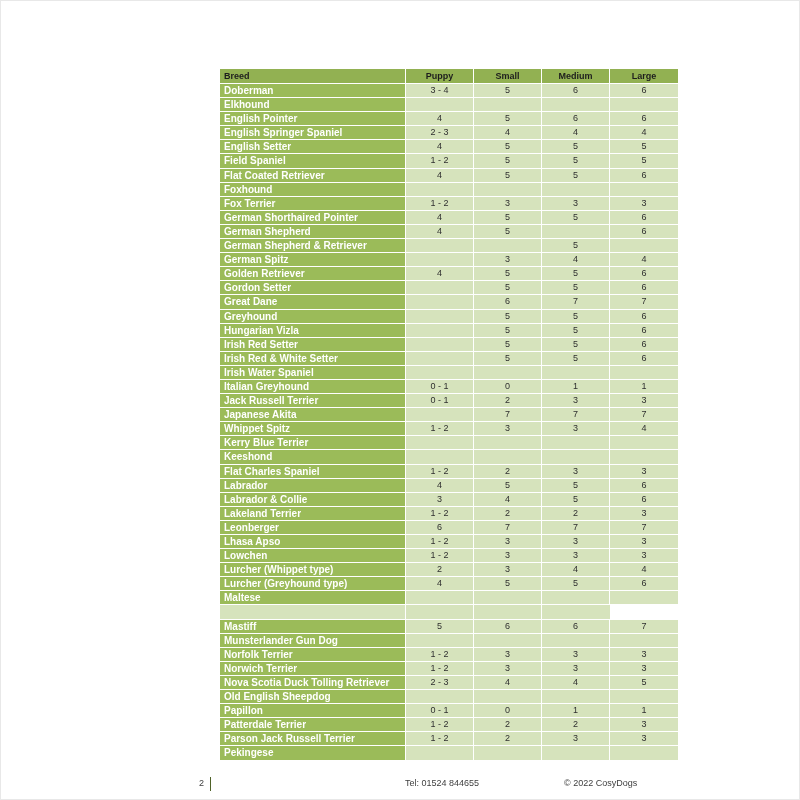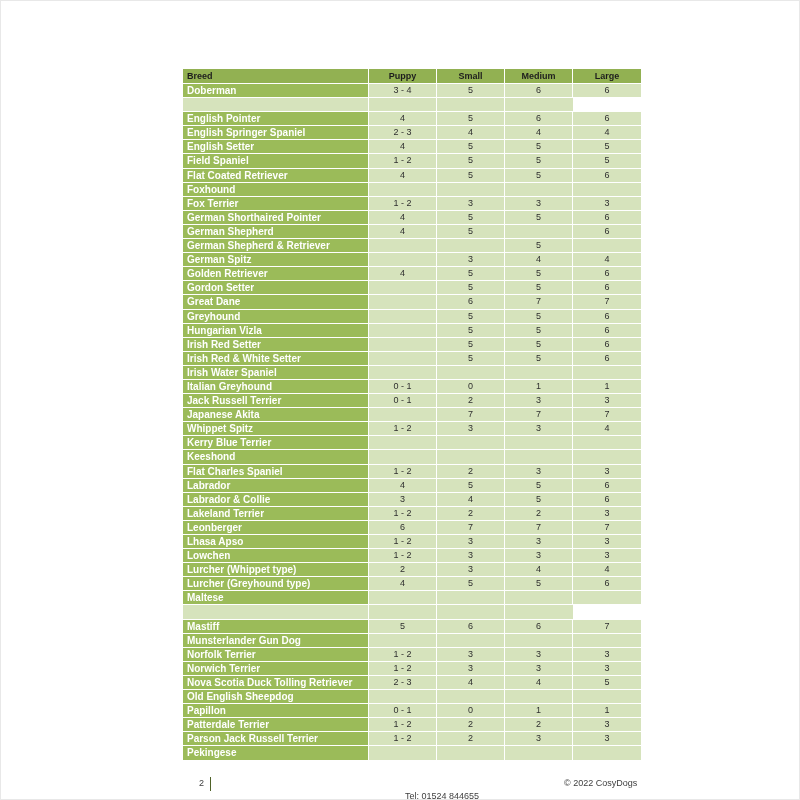--- a/index.html
+++ b/index.html
@@ -20,20 +20,21 @@
     position: absolute;
     left: 183px;
     top: 69px;
     width: 458px;
   }
   .t-row {
     display: grid;
     grid-template-columns: 186px 68px 68px 68px 68px;
     height: 14.1px;
     box-sizing: border-box;
+    margin-left: 37px;
   }
   .t-row.header { height: 15px; }
   .cell {
     box-sizing: border-box;
     border-right: 1px solid #ffffff;
     border-bottom: 1px solid #ffffff;
     overflow: hidden;
     white-space: nowrap;
   }
   .cell:last-child { border-right: none; }
@@ -79,21 +80,21 @@
     position: absolute;
     left: 210px;
     top: 0px;
     width: 1px;
     height: 14px;
     background: #4f6228;
   }
   .footer .tel {
     position: absolute;
     left: 405px;
-    top: 14px;
+    top: 1px;
   }
   .footer .copyright {
     position: absolute;
     left: 564px;
     top: 1px;
   }
 </style>
 </head>
 <body>
 
@@ -110,20 +111,21 @@
     <div>
     <div class="t-row">
       <div class="cell breed">Doberman</div>
       <div class="cell val">3 - 4</div>
       <div class="cell val">5</div>
       <div class="cell val">6</div>
       <div class="cell val">6</div>
     </div>
 
     <div class="t-row">
+      <div class="cell breed">Elkhound</div>
       <div class="cell val"></div>
       <div class="cell val"></div>
       <div class="cell val"></div>
       <div class="cell val"></div>
     </div>
 
     <div class="t-row">
       <div class="cell breed">English Pointer</div>
       <div class="cell val">4</div>
       <div class="cell val">5</div>

